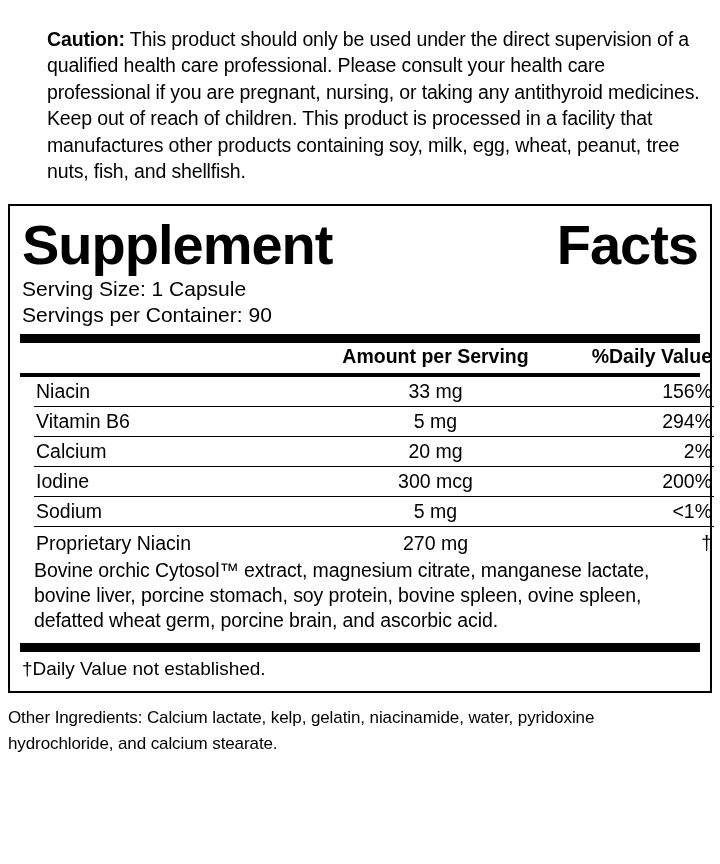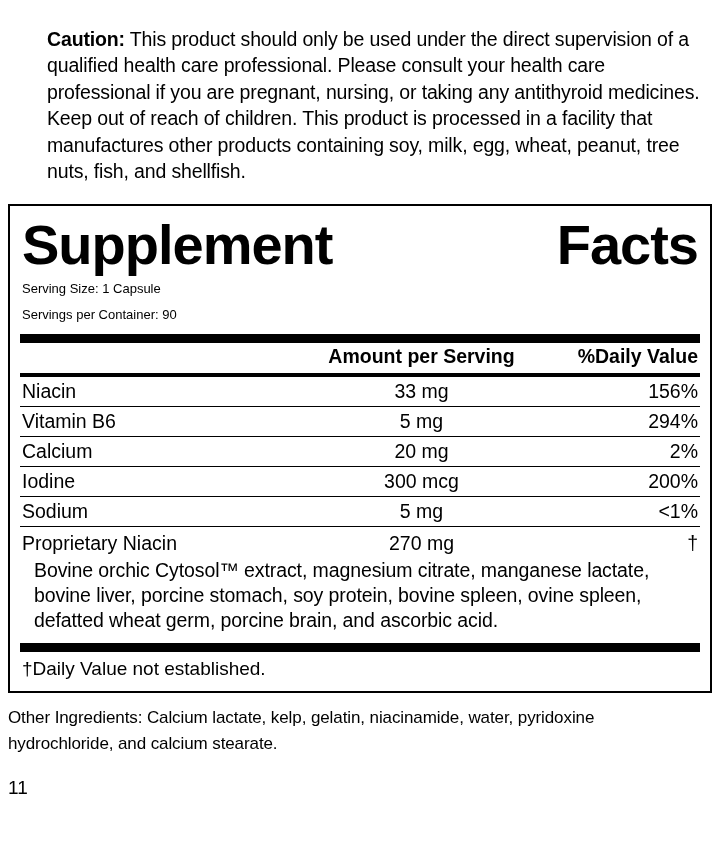--- a/index.html
+++ b/index.html
@@ -47,38 +47,39 @@
     display: flex;
     justify-content: space-between;
     align-items: baseline;
     font-size: 56px;
     font-weight: bold;
     letter-spacing: -1px;
     line-height: 62px;
     padding: 0 2px 0 2px;
   }
   .serving-line {
-    font-size: 13px;
+    font-size: 21px;
     line-height: 26px;
     padding-left: 2px;
   }
 
   .rule-thick {
     border-top: 9px solid #000;
     margin: 6px 0 0 0;
   }
   .rule-med {
     border-top: 4px solid #000;
     margin: 0;
   }
 
   table.facts {
     width: 100%;
     border-collapse: collapse;
     font-size: 19.5px;
+    margin-left: 14px;
   }
   table.facts td, table.facts th {
     padding: 3px 2px 3px 2px;
     vertical-align: baseline;
     font-weight: normal;
     text-align: left;
   }
   table.facts th.amount, table.facts td.amount {
     text-align: center;
     width: 215px;
@@ -199,15 +200,14 @@
     <div class="blend-desc">Bovine orchic Cytosol™ extract, magnesium citrate, manganese lactate, bovine liver, porcine stomach, soy protein, bovine spleen, ovine spleen, defatted wheat germ, porcine brain, and ascorbic acid.</div>
 
     <div class="rule-thick"></div>
 
     <div class="footnote">†Daily Value not established.</div>
 
   </div>
 
   <div class="other">Other Ingredients: Calcium lactate, kelp, gelatin, niacinamide, water, pyridoxine hydrochloride, and calcium stearate.</div>
 
-  <div class="page-num">11</div>
 
 </div>
 
 </body></html>

